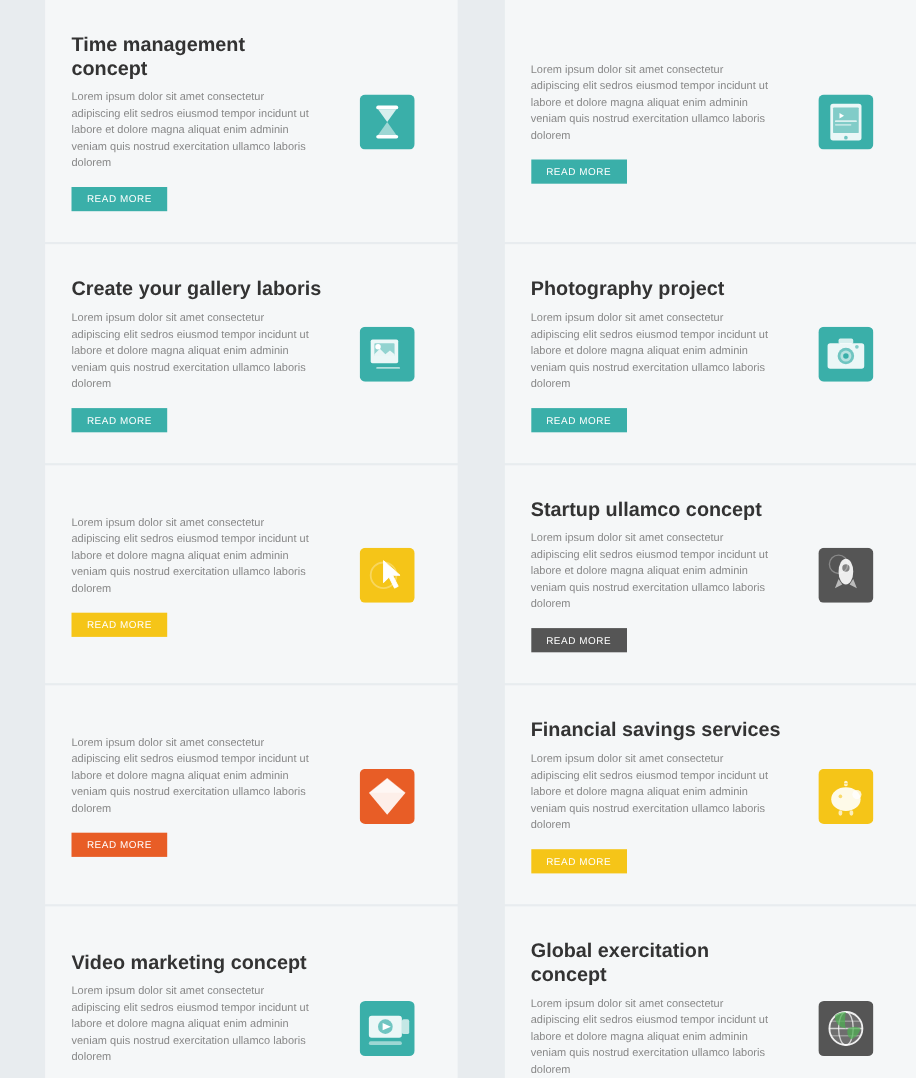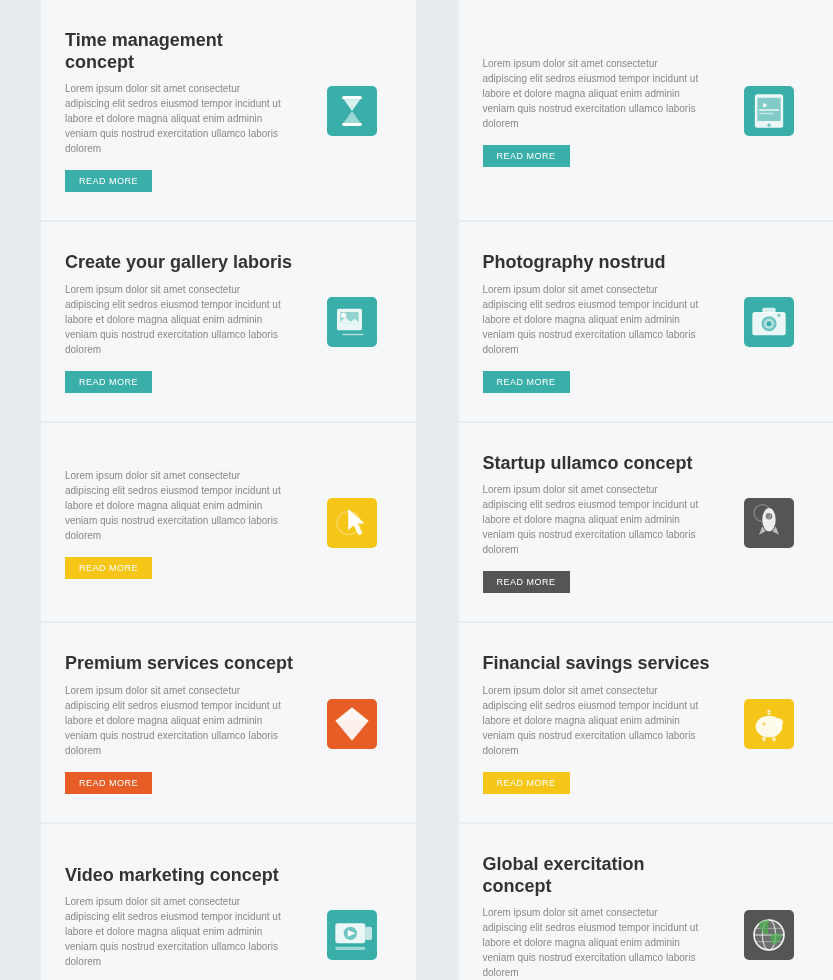--- a/index.html
+++ b/index.html
@@ -118,21 +118,21 @@
       <rect x="12" y="14" width="30" height="26" rx="2" fill="white" opacity="0.9"></rect>
       <rect x="16" y="18" width="22" height="14" rx="1" fill="#3aafa9" opacity="0.5"></rect>
       <circle cx="20" cy="22" r="3" fill="white"></circle>
       <path d="M16 30 L22 24 L28 30 L33 26 L38 30 L38 32 L16 32Z" fill="white" opacity="0.8"></path>
       <rect x="18" y="44" width="26" height="2" rx="1" fill="white" opacity="0.6"></rect>
     </svg>
     </div>
   </div>
     <div class="card row-1">
     <div class="card-content">
-      <div class="card-title">Photography nostrud</div>
+      <div class="card-title">Photography project</div>
       <div class="card-desc">Lorem ipsum dolor sit amet consectetur adipiscing elit sedros eiusmod tempor incidunt ut labore et dolore magna aliquat enim adminin veniam quis nostrud exercitation ullamco laboris dolorem</div>
       <button class="read-more-btn btn-teal">READ MORE</button>
     </div>
     <div class="icon-box" style="background:transparent">
       <svg viewBox="0 0 60 60" fill="none" xmlns="http://www.w3.org/2000/svg">
       <rect width="60" height="60" rx="6" fill="#3aafa9"></rect>
       <rect x="10" y="18" width="40" height="28" rx="3" fill="white" opacity="0.9"></rect>
       <circle cx="30" cy="32" r="9" fill="#3aafa9" opacity="0.7"></circle>
       <circle cx="30" cy="32" r="6" fill="white" opacity="0.5"></circle>
       <circle cx="30" cy="32" r="3" fill="#3aafa9"></circle>
@@ -166,21 +166,20 @@
       <ellipse cx="30" cy="26" rx="8" ry="14" fill="white" opacity="0.9"></ellipse>
       <circle cx="30" cy="22" r="4" fill="#555" opacity="0.7"></circle>
       <path d="M22 34 L18 44 L26 40Z" fill="white" opacity="0.6"></path>
       <path d="M38 34 L42 44 L34 40Z" fill="white" opacity="0.6"></path>
       <circle cx="22" cy="18" r="10" fill="none" stroke="white" stroke-width="1.5" opacity="0.3"></circle>
     </svg>
     </div>
   </div>
     <div class="card row-3">
     <div class="card-content">
-      <div class="card-title">Premium services concept</div>
       <div class="card-desc">Lorem ipsum dolor sit amet consectetur adipiscing elit sedros eiusmod tempor incidunt ut labore et dolore magna aliquat enim adminin veniam quis nostrud exercitation ullamco laboris dolorem</div>
       <button class="read-more-btn btn-orange">READ MORE</button>
     </div>
     <div class="icon-box" style="background:transparent">
       <svg viewBox="0 0 60 60" fill="none" xmlns="http://www.w3.org/2000/svg">
       <rect width="60" height="60" rx="6" fill="#e85d26"></rect>
       <polygon points="30,10 50,26 30,50 10,26" fill="white" opacity="0.9"></polygon>
       <polygon points="30,10 50,26 30,26 10,26" fill="white" opacity="0.5"></polygon>
       <line x1="10" y1="26" x2="30" y2="10" stroke="#e85d26" stroke-width="1" opacity="0.4"></line>
       <line x1="50" y1="26" x2="30" y2="10" stroke="#e85d26" stroke-width="1" opacity="0.4"></line>

